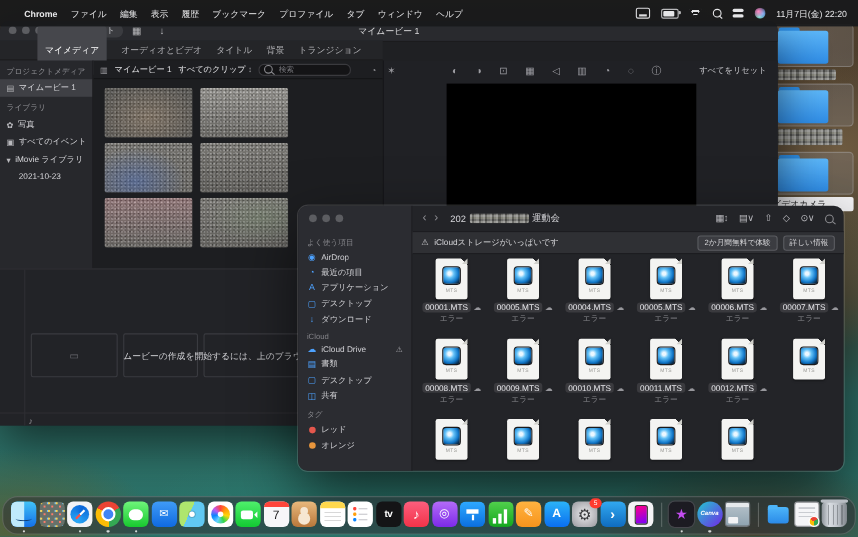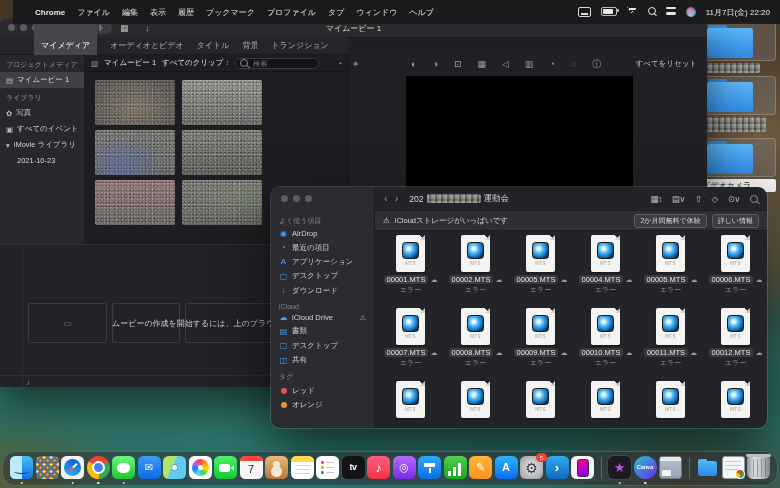--- a/index.html
+++ b/index.html
@@ -9,28 +9,28 @@
   .wall{position:absolute;inset:0;z-index:0;background:
     radial-gradient(130px 100px at 92% 6%, #57452f, transparent 70%),
     radial-gradient(150px 130px at 98% 28%, #6d5a40, transparent 70%),
     radial-gradient(130px 110px at 94% 50%, #7c6c4e, transparent 72%),
     radial-gradient(220px 90px at 88% 99%, #4a4632, transparent 70%),
     radial-gradient(180px 100px at 2% 98%, #556038, transparent 70%),
     radial-gradient(260px 120px at 40% 100%, #2c7a6f, transparent 75%),
     linear-gradient(180deg,#463828 0%,#514433 30%,#41493a 55%,#2e6e66 74%,#2b7268 100%)}
 
   
-  #menubar{position:absolute;top:0;left:13px;right:0;height:19px;z-index:10;
+  #menubar{position:absolute;top:0;left:0;right:0;height:19px;z-index:10;
     background:rgba(24,25,27,.93);color:#e6e6e8;display:flex;align-items:center;
     padding:12px 10px;font-size:8px;box-sizing:border-box}
   #mb-left{display:flex;align-items:center;gap:12px}
   .mbi{white-space:nowrap;cursor:default}
   .mbb{font-weight:bold}
   #mb-apple{font-size:9px}
-  #mb-right{margin-left:auto;display:flex;gap:10px}
+  #mb-right{margin-left:auto;display:flex;align-items:center;gap:10px}
   .mi-screen{width:11px;height:8px;border:1px solid #dcdcde;border-radius:2px;position:relative}
   .mi-screen::after{content:"";position:absolute;bottom:1px;left:2px;right:2px;height:2px;background:#dcdcde}
   .mi-batt{width:14px;height:7px;border:1px solid rgba(225,225,228,.8);border-radius:2px;position:relative}
   .mi-batt::before{content:"";position:absolute;top:1px;bottom:1px;left:1px;right:3px;background:#e6e6e8;border-radius:1px}
   .mi-batt::after{content:"";position:absolute;right:-3px;top:1.5px;width:1.5px;height:3px;background:rgba(225,225,228,.8);border-radius:0 1px 1px 0}
   .mi-wifi{width:11px;height:8px;clip-path:polygon(50% 100%,0 0,100% 0);
     background:repeating-radial-gradient(circle at 50% 100%, #e6e6e8 0 1px, transparent 1px 2.6px, #e6e6e8 2.6px 3.6px, transparent 3.6px 5.2px, #e6e6e8 5.2px 6.2px, transparent 6.2px)}
   .mag{width:6px;height:6px;border:1.2px solid #8a8a8e;border-radius:50%;position:relative;flex:none}
   .mag.light{border-color:#e6e6e8}
   .mag::after{content:"";position:absolute;width:4px;height:1.2px;background:inherit;background:#8a8a8e;bottom:-1.5px;right:-2.5px;transform:rotate(40deg)}
@@ -472,31 +472,20 @@
             <span class="fcloud">☁</span>
           </div>
           <div class="fstat">エラー</div>
         </div>
         <div class="fcell">
           <div class="mts">
             <div class="swirl"></div>
             <span class="mtst">MTS</span>
           </div>
           <div class="fnrow">
-            <span class="fname">00002.MTS</span>
-            <span class="fcloud">☁</span>
-          </div>
-          <div class="fstat">エラー</div>
-        </div>
-        <div class="fcell">
-          <div class="mts">
-            <div class="swirl"></div>
-            <span class="mtst">MTS</span>
-          </div>
-          <div class="fnrow">
             <span class="fname">00005.MTS</span>
             <span class="fcloud">☁</span>
           </div>
           <div class="fstat">エラー</div>
         </div>
         <div class="fcell">
           <div class="mts">
             <div class="swirl"></div>
             <span class="mtst">MTS</span>
           </div>

